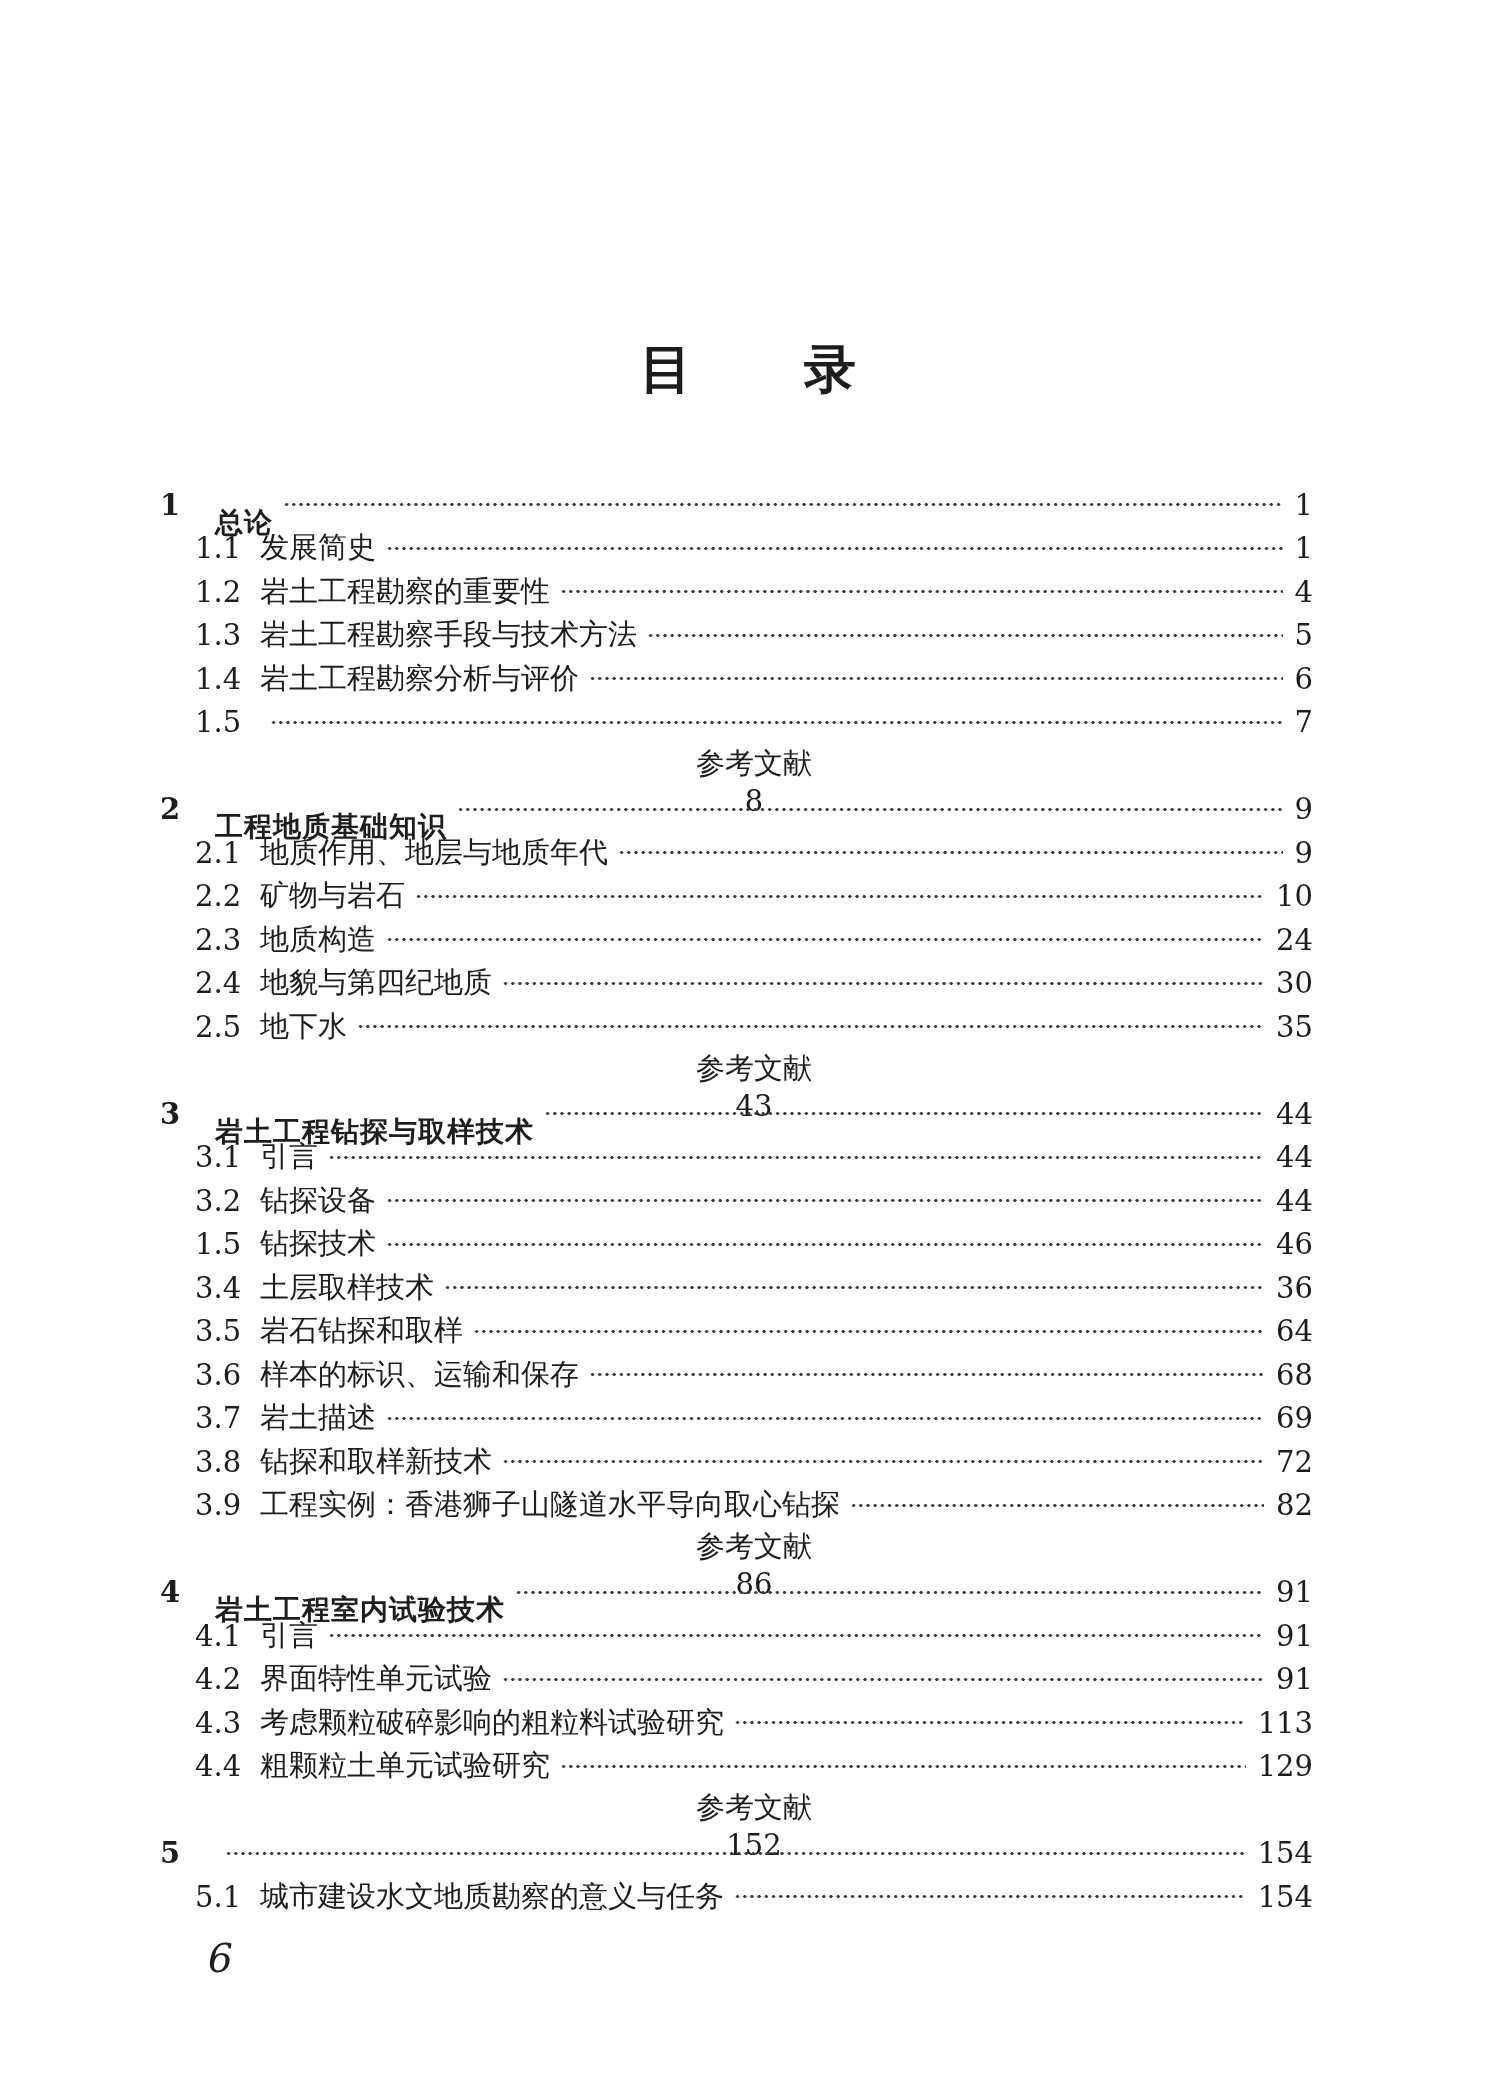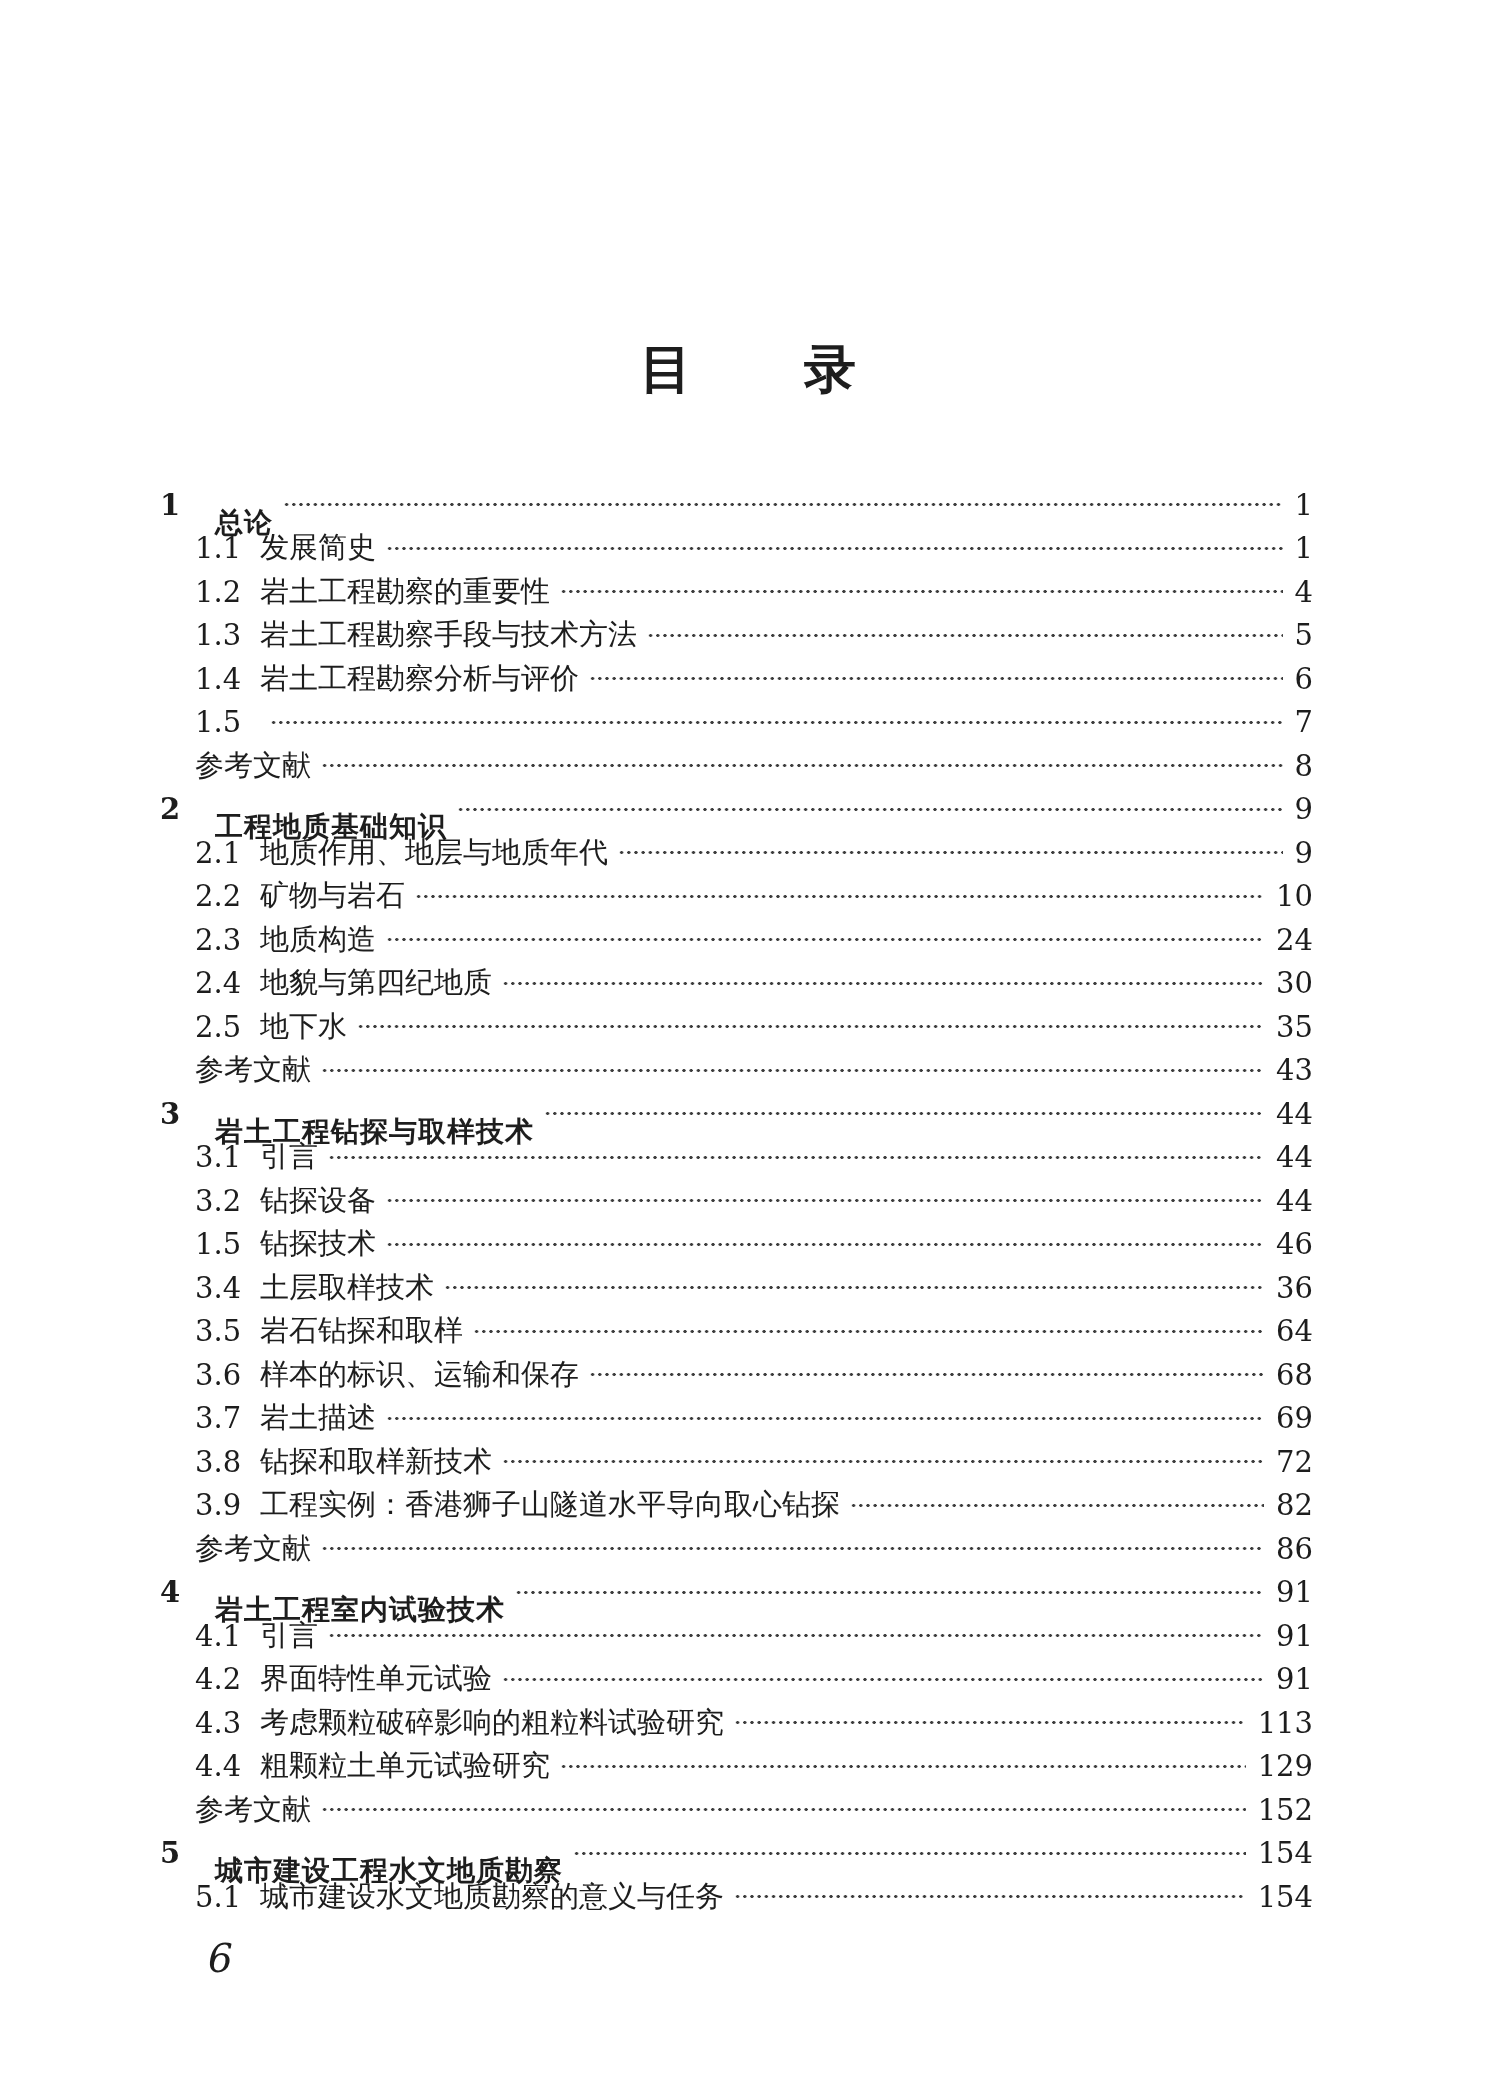--- a/index.html
+++ b/index.html
@@ -43,21 +43,21 @@
   }
   .row .num {
     flex: 0 0 auto;
     font-family: "DejaVu Serif", "Liberation Serif", serif;
   }
   .row.l1 { font-weight: 700; }
   .row.l1 .num { width: 55px; }
   .row.l1 .ttl { font-family: "DejaVu Sans", "Liberation Sans", sans-serif; font-size: 28px; letter-spacing: 1px; margin-top: 36px; }
   .row.l2 { padding-left: 35px; }
   .row.l2 .num { width: 65px; }
-  .row.ref { padding-left: 35px; }
+  .row.ref { padding-left: 35px; flex-direction: column; }
   .ttl { flex: 0 0 auto; }
   .leader {
     flex: 1 1 auto;
     align-self: stretch;
     margin-left: 10px;
     margin-right: 12px;
     background-image: radial-gradient(circle, #3c3c3c 1.4px, rgba(0,0,0,0) 1.8px);
     background-size: 7.2px 7.2px;
     background-position: 0 center;
     background-repeat: repeat-x;
@@ -263,21 +263,20 @@
       <span class="leader"></span>
       <span class="pg">129</span>
     </div>
     <div class="row ref">
       <span class="ttl">参考文献</span>
       <span class="leader"></span>
       <span class="pg">152</span>
     </div>
     <div class="row l1">
       <span class="num">5</span>
-      <span class="ttl">城市建设工程水文地质勘察</span>
       <span class="leader"></span>
       <span class="pg">154</span>
     </div>
     <div class="row l2">
       <span class="num">5.1</span>
       <span class="ttl">城市建设水文地质勘察的意义与任务</span>
       <span class="leader"></span>
       <span class="pg">154</span>
     </div>
   </div>

